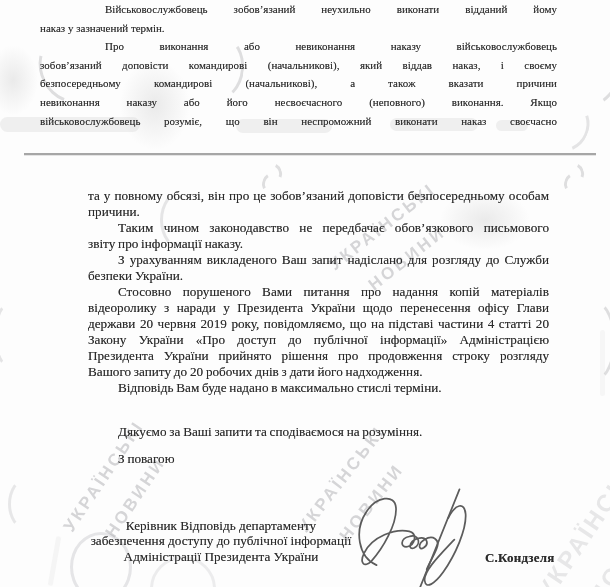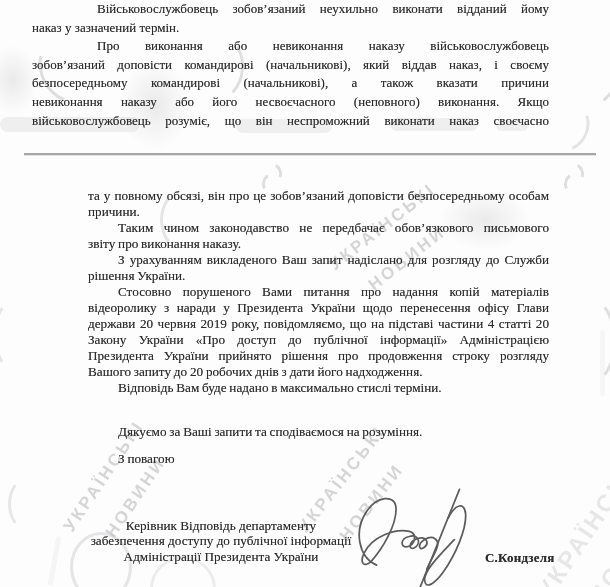--- a/index.html
+++ b/index.html
@@ -5,21 +5,21 @@
   html,body{margin:0;padding:0;background:#ffffff;}
   #page{
     position:relative;width:610px;height:587px;overflow:hidden;
     background:#fdfdfd;
     font-family:"Liberation Serif", serif;
     color:#2b2b2b;
   }
   .tblock{position:absolute;text-shadow:0 0 0.5px rgba(55,55,55,0.55);}
   .line{white-space:nowrap;}
   .jst{text-align:justify;text-align-last:justify;}
-  #p1{left:32px;top:0;width:517px;font-size:13px;line-height:18.6px;}
+  #p1{left:40px;top:0;width:517px;font-size:11px;line-height:18.6px;}
   #p1 .ind{text-indent:65px;}
   #p2{left:88px;top:188px;width:461px;font-size:13.2px;line-height:16px;word-spacing:-0.5px;}
   #p2 .ind{text-indent:30px;}
   #sep{position:absolute;left:24px;top:153px;width:572px;height:2px;
        background:#a6a6a6;border-bottom:1px solid #e4e4e4;}
   #signoff{position:absolute;left:56px;top:518px;width:330px;text-align:center;
            font-size:13.2px;line-height:15.3px;text-shadow:0 0 0.5px rgba(55,55,55,0.55);}
   #signer{position:absolute;left:485px;top:550px;font-size:13px;font-weight:bold;
           letter-spacing:0.2px;text-shadow:0 0 0.5px rgba(40,40,40,0.6);}
   #sig{position:absolute;left:354px;top:483px;}
@@ -102,23 +102,23 @@
       <div class="line jst">невиконання наказу або його несвоєчасного (неповного) виконання. Якщо</div>
       <div class="line jst">військовослужбовець розуміє, що він неспроможний виконати наказ своєчасно</div>
     </div>
 
   <div id="sep"></div>
 
   <div class="tblock" id="p2">
       <div class="line jst">та у повному обсязі, він про це зобов’язаний доповісти безпосередньому особам</div>
       <div class="line">причини.</div>
       <div class="line ind jst">Таким чином законодавство не передбачає обов’язкового письмового</div>
-      <div class="line">звіту про виконання наказу.</div>
+      <div class="line">звіту про інформації наказу.</div>
       <div class="line ind jst">З урахуванням викладеного Ваш запит надіслано для розгляду до Служби</div>
-      <div class="line">рішення України.</div>
+      <div class="line">безпеки України.</div>
       <div class="line ind jst">Стосовно порушеного Вами питання про надання копій матеріалів</div>
       <div class="line jst">відеоролику з наради у Президента України щодо перенесення офісу Глави</div>
       <div class="line jst">держави 20 червня 2019 року, повідомляємо, що на підставі частини 4 статті 20</div>
       <div class="line jst">Закону України «Про доступ до публічної інформації» Адміністрацією</div>
       <div class="line jst">Президента України прийнято рішення про продовження строку розгляду</div>
       <div class="line">Вашого запиту до 20 робочих днів з дати його надходження.</div>
       <div class="line ind">Відповідь Вам буде надано в максимально стислі терміни.</div>
       <div class="line ind" style="margin-top: 28px;">Дякуємо за Ваші запити та сподіваємося на розуміння.</div>
       <div class="line ind" style="margin-top: 11px;">З повагою</div>
     </div>

